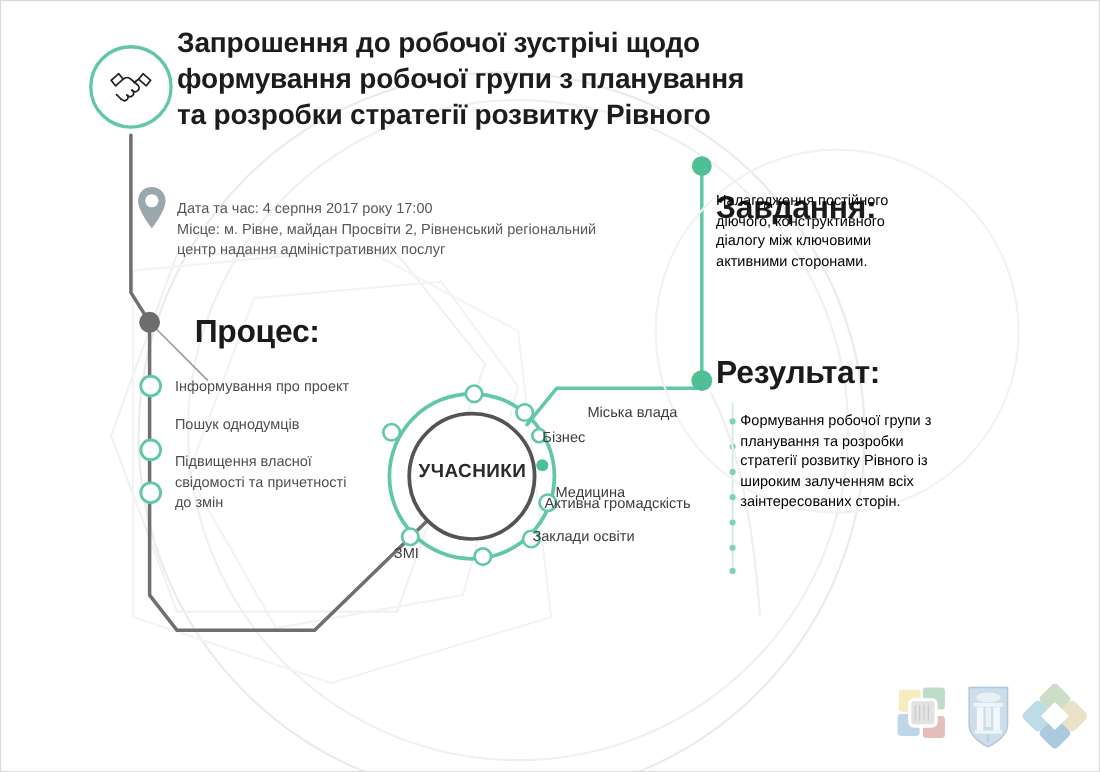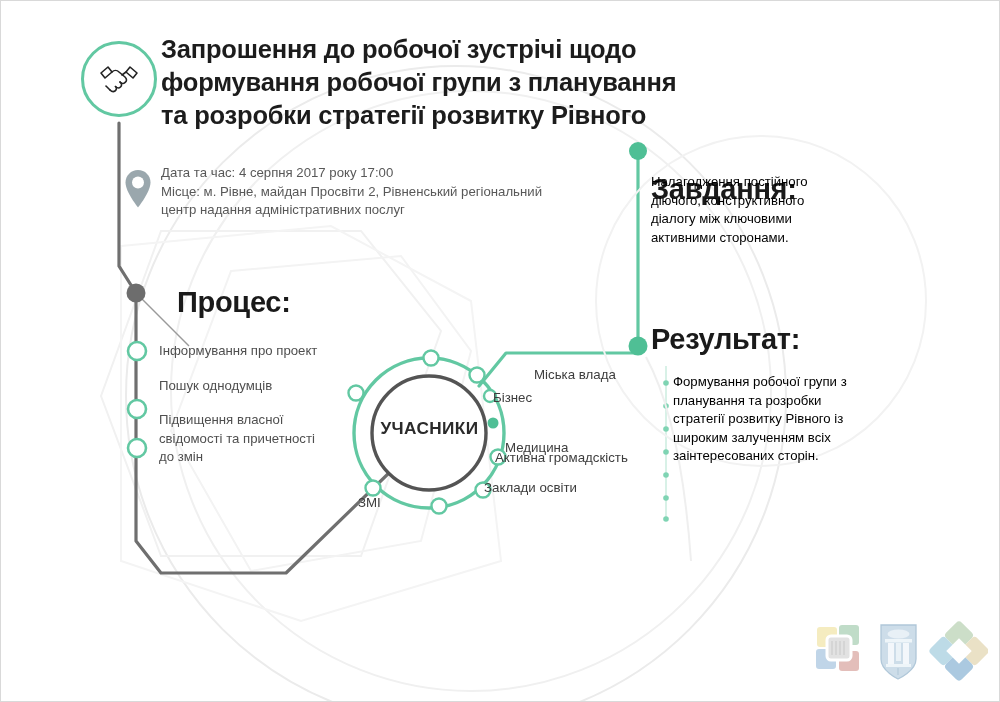--- a/index.html
+++ b/index.html
@@ -4,29 +4,29 @@
 <style>
   html,body{margin:0;padding:0;background:#ffffff;}
   body{width:1000px;height:702px;font-family:"Liberation Sans","DejaVu Sans",sans-serif;}
   #canvas{position:relative;width:1000px;height:702px;overflow:hidden;background:#fff;
           border:1px solid #d9d9d9;box-sizing:border-box;}
   #bg{position:absolute;left:0;top:0;width:1000px;height:702px;}
   .abs{position:absolute;}
 
   
   #title{left:160px;top:22px;width:620px;font-size:25.5px;font-weight:bold;color:#1c1c1c;
-         line-height:33px;letter-spacing:-0.2px;margin-top:10px;}
+         line-height:33px;letter-spacing:-0.2px;}
   #title div{white-space:nowrap;}
 
   
   #handshake-badge{left:80px;top:40px;width:76px;height:76px;border:3px solid #62c8a2;
                    border-radius:50%;box-sizing:border-box;display:flex;align-items:center;justify-content:center;}
 
   
-  #meta-block{left:160px;top:163px;width:470px;font-size:13.2px;color:#585858;line-height:18.5px;}
+  #meta-block{left:160px;top:180px;width:470px;font-size:13.2px;color:#585858;line-height:18.5px;}
   #pin-icon{left:122px;top:168px;width:30px;height:40px;}
 
   
   .sec-head{font-size:29px;font-weight:bold;color:#1a1a1a;letter-spacing:-0.3px;}
   #task-head{left:650px;top:135px;margin-top:37px;}
   #result-head{left:650px;top:322px;}
   #process-head{left:176px;top:285px;}
 
   
   .sec-body{font-size:13.2px;color:#000000;line-height:18.6px;}

